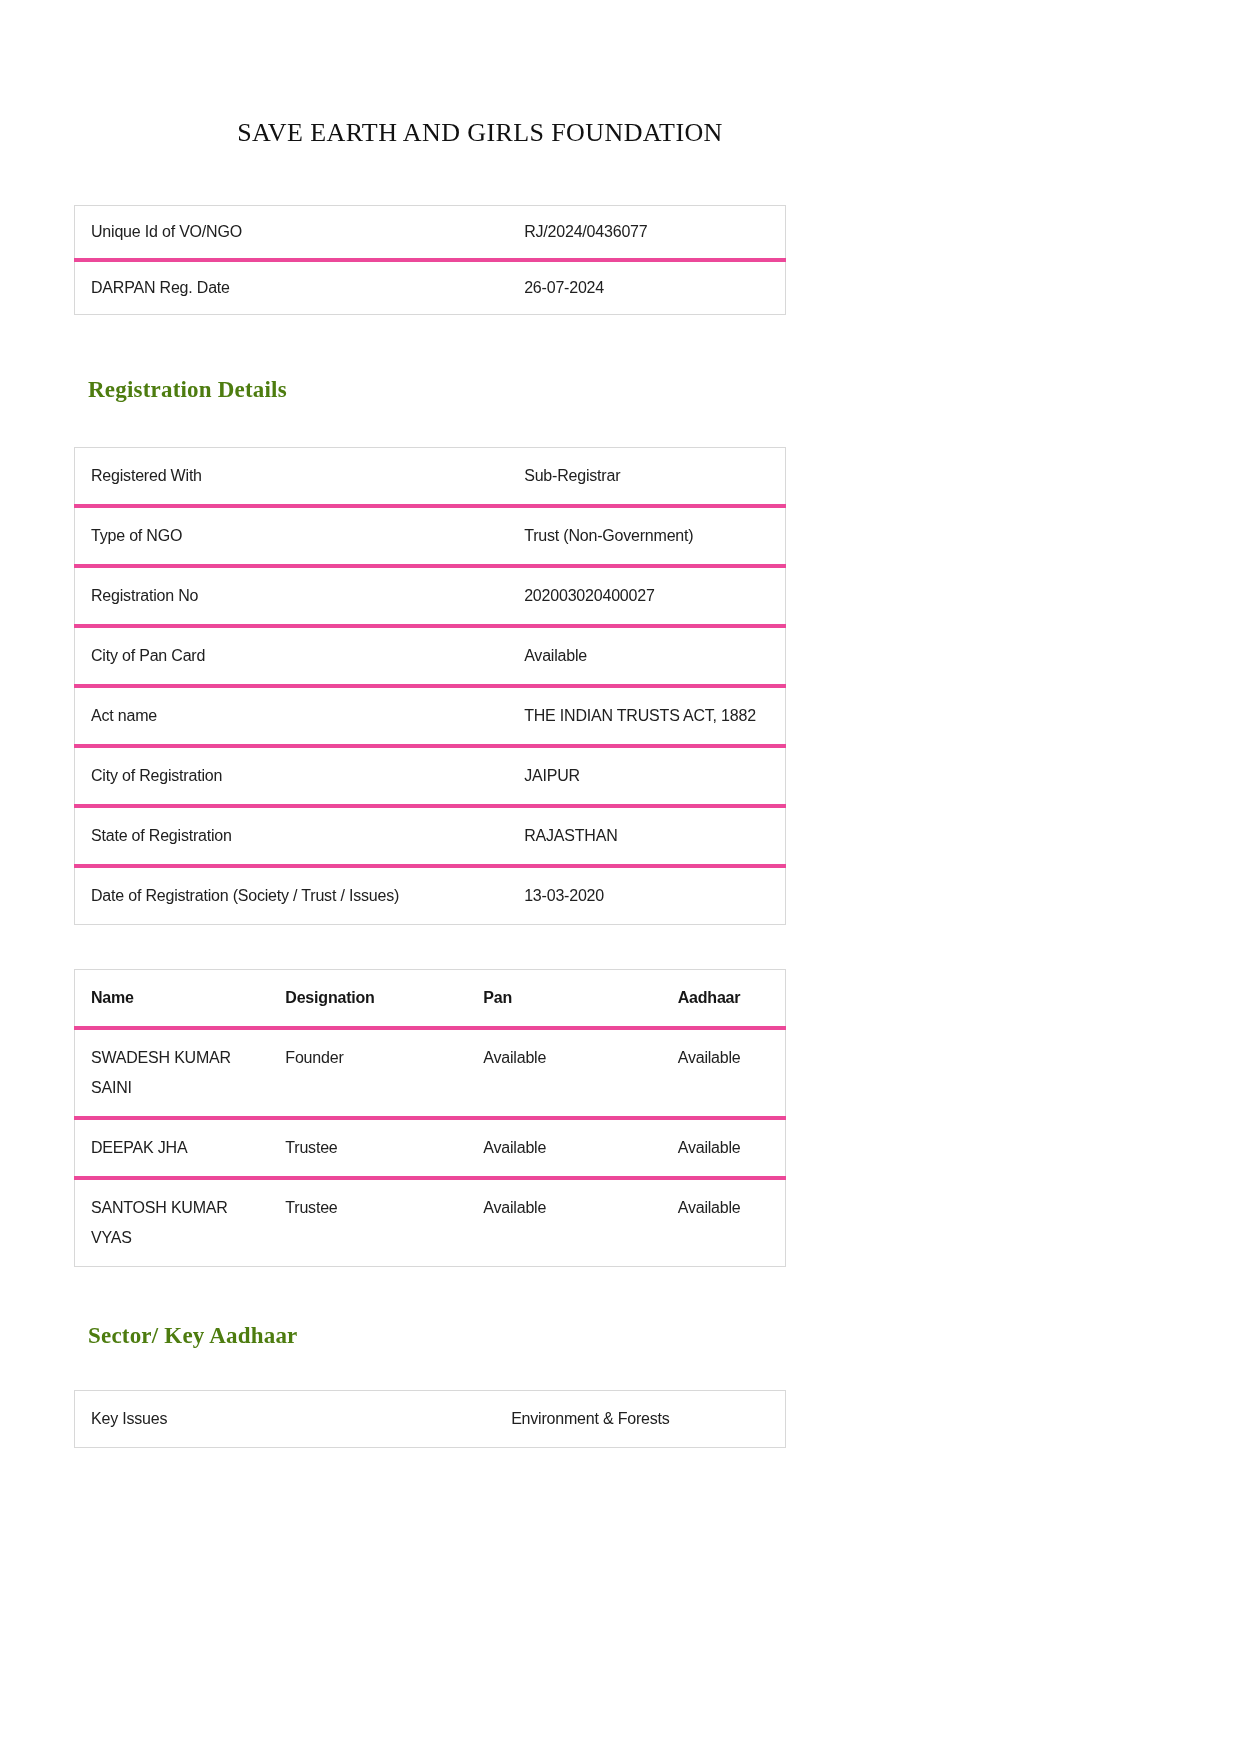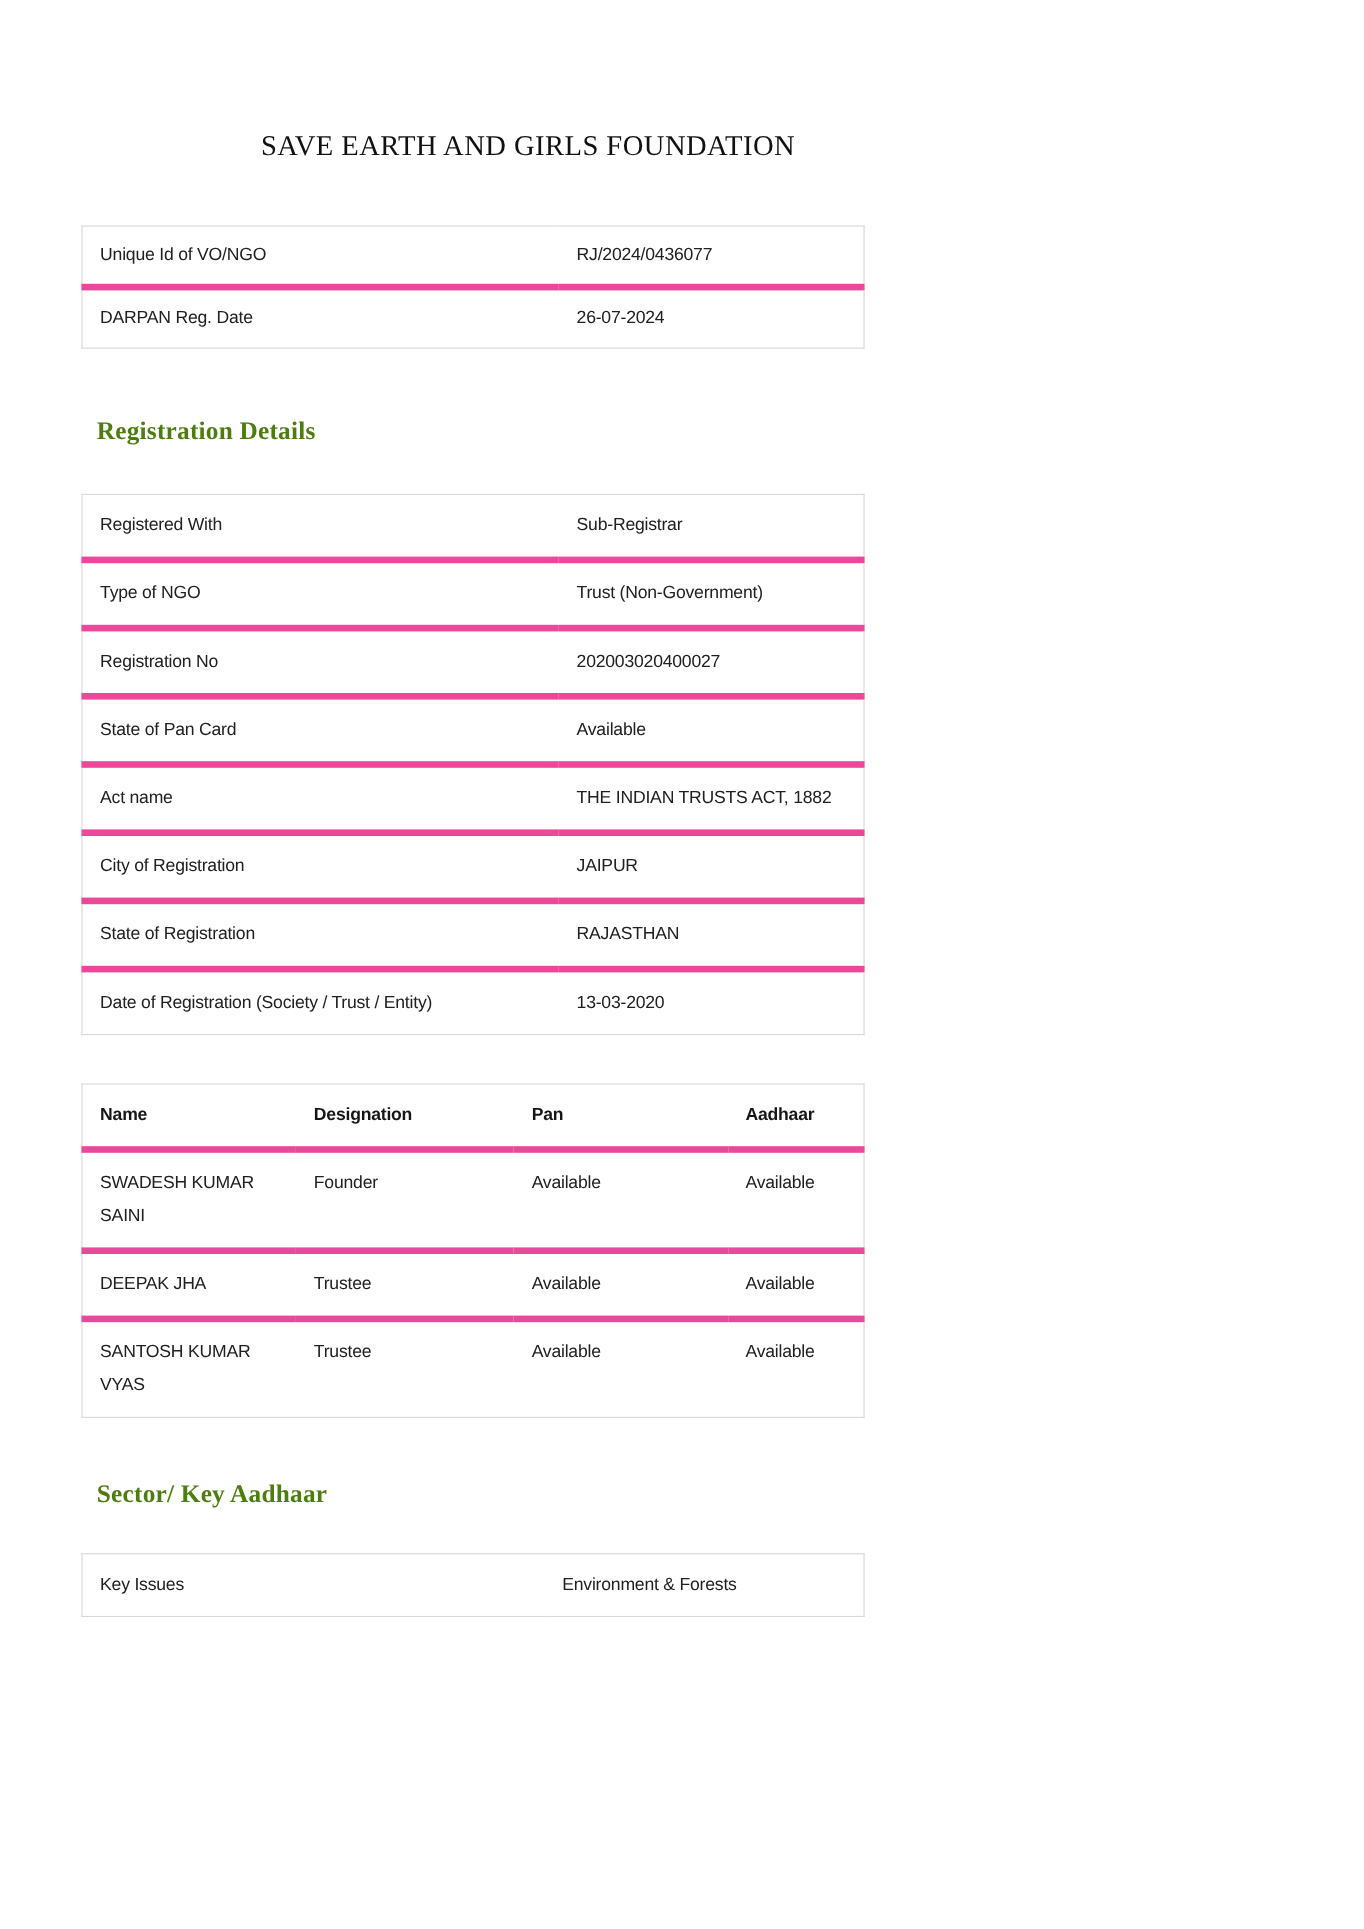--- a/index.html
+++ b/index.html
@@ -51,21 +51,21 @@
     padding-left: 44px;
   }
   table.tbl td, table.tbl th {
     font-size: 16px;
     line-height: 30px;
     letter-spacing: -0.2px;
     color: #202020;
     vertical-align: top;
     text-align: left;
     padding: 13px 16px;
-    border-top: 6px solid #ec4899;
+    border-top: 4px solid #ec4899;
     overflow: hidden;
   }
   table.tbl tr:first-child td,
   table.tbl tr:first-child th { border-top: none; }
   table.tbl th { font-weight: 700; color: #161616; }
 
   
   table.two-col td.cell-label { width: 62%; }
   table.two-col td.cell-value { width: 38%; }
   table.two-col td.cell-label .cell-text { max-width: 320px; }
@@ -137,21 +137,21 @@
       <tr>
         <td class="cell-label">
             <div class="cell-text">Registration No</div>
           </td>
         <td class="cell-value">
             <div class="cell-text">202003020400027</div>
           </td>
       </tr>
       <tr>
         <td class="cell-label">
-            <div class="cell-text">State of Pan Card</div>
+            <div class="cell-text">City of Pan Card</div>
           </td>
         <td class="cell-value">
             <div class="cell-text">Available</div>
           </td>
       </tr>
       <tr>
         <td class="cell-label">
             <div class="cell-text">Act name</div>
           </td>
         <td class="cell-value">
@@ -169,21 +169,21 @@
       <tr>
         <td class="cell-label">
             <div class="cell-text">State of Registration</div>
           </td>
         <td class="cell-value">
             <div class="cell-text">RAJASTHAN</div>
           </td>
       </tr>
       <tr>
         <td class="cell-label">
-            <div class="cell-text">Date of Registration (Society / Trust / Entity)</div>
+            <div class="cell-text">Date of Registration (Society / Trust / Issues)</div>
           </td>
         <td class="cell-value">
             <div class="cell-text">13-03-2020</div>
           </td>
       </tr>
     </tbody>
   </table>
 
 
   <table class="tbl tbl-members">

